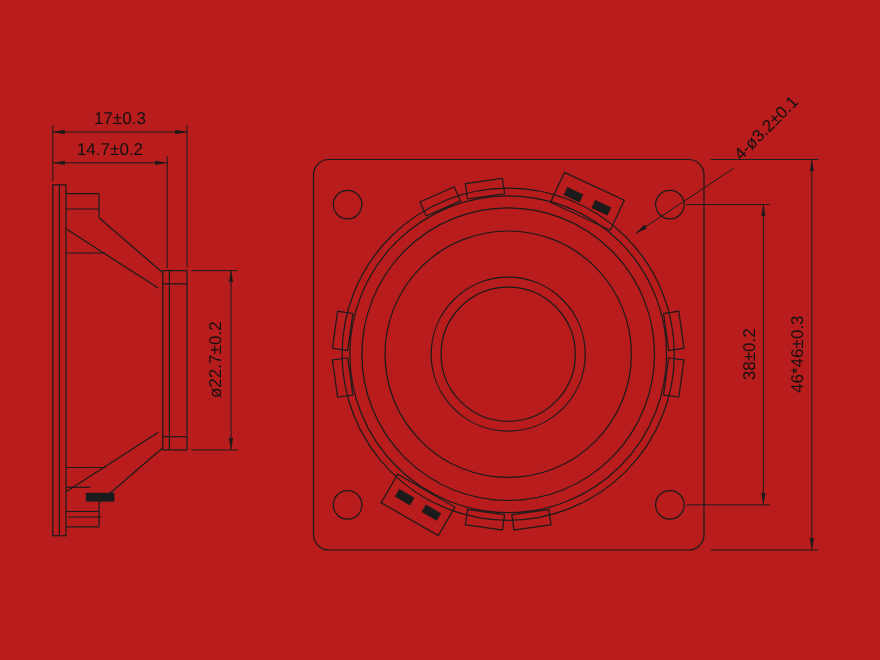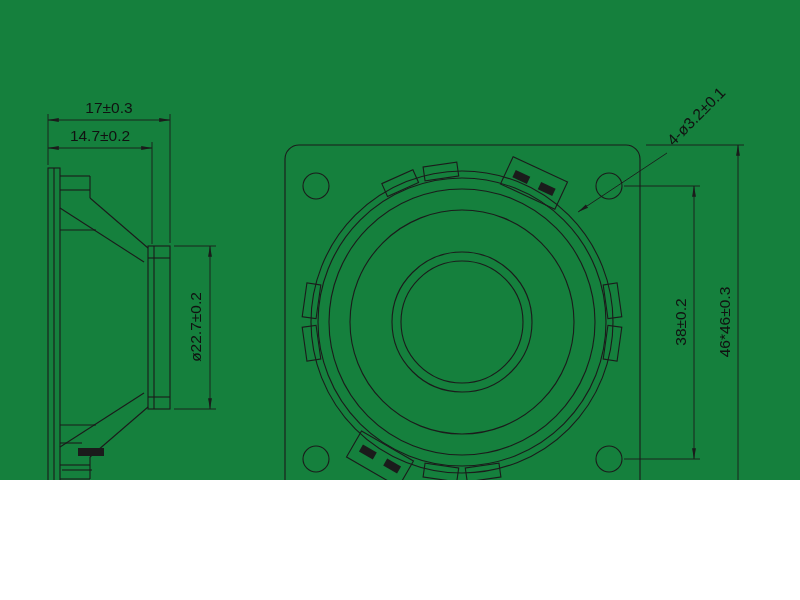--- a/index.html
+++ b/index.html
@@ -1,16 +1,16 @@
 <!DOCTYPE html>
 <html><head>
 <meta charset="utf-8">
 <style>
   html,body{margin:0;padding:0;background:#ffffff;}
-  .stage{width:800px;height:480px;position:relative;background:#15803d;overflow:hidden;}
+  .stage{width:800px;height:600px;position:relative;background:#b91c1c;overflow:hidden;}
   svg{display:block;}
   .part{stroke:#1b1b1b;stroke-width:1.1;fill:none;}
   .dim{stroke:#1b1b1b;stroke-width:0.9;fill:none;}
   .solid{fill:#1b1b1b;stroke:none;}
   .dim-text{font:15.5px "Liberation Sans","DejaVu Sans",sans-serif;fill:#111111;stroke:none;}
 </style>
 </head>
 <body>
 
 <div class="stage">

